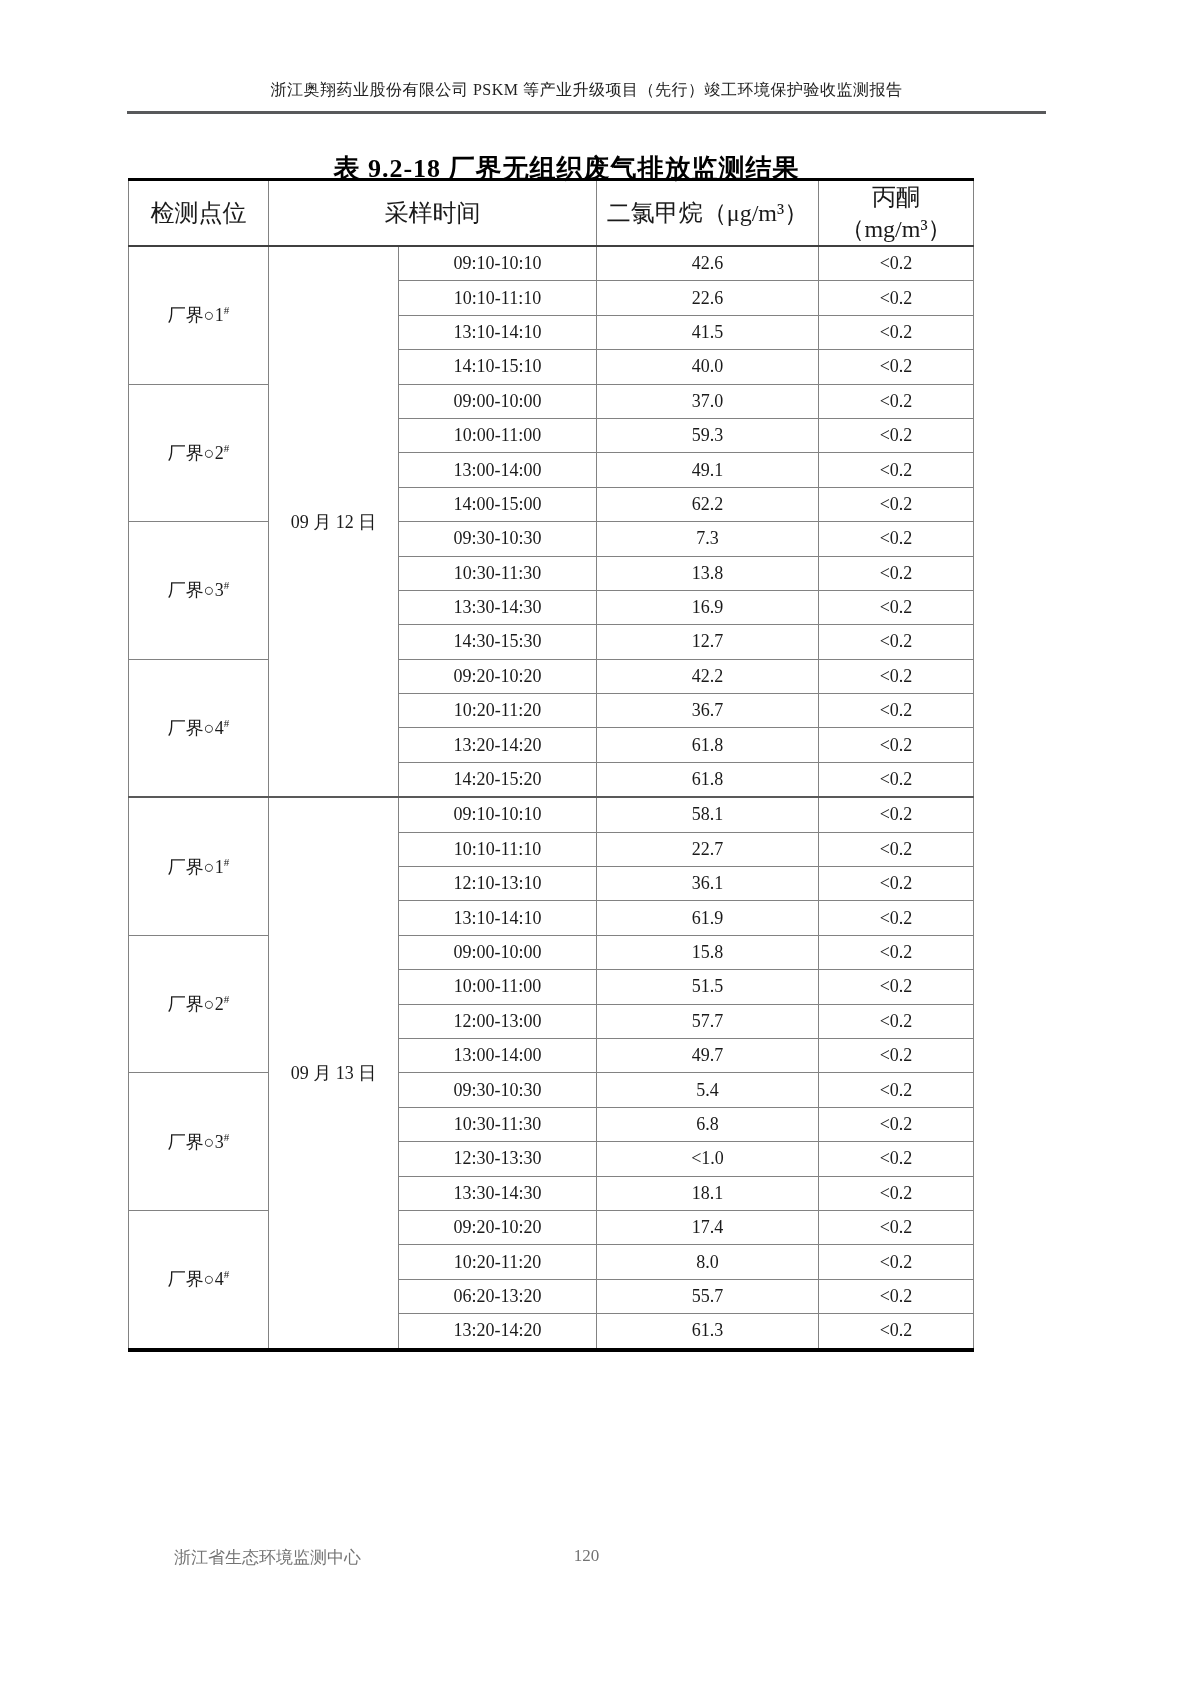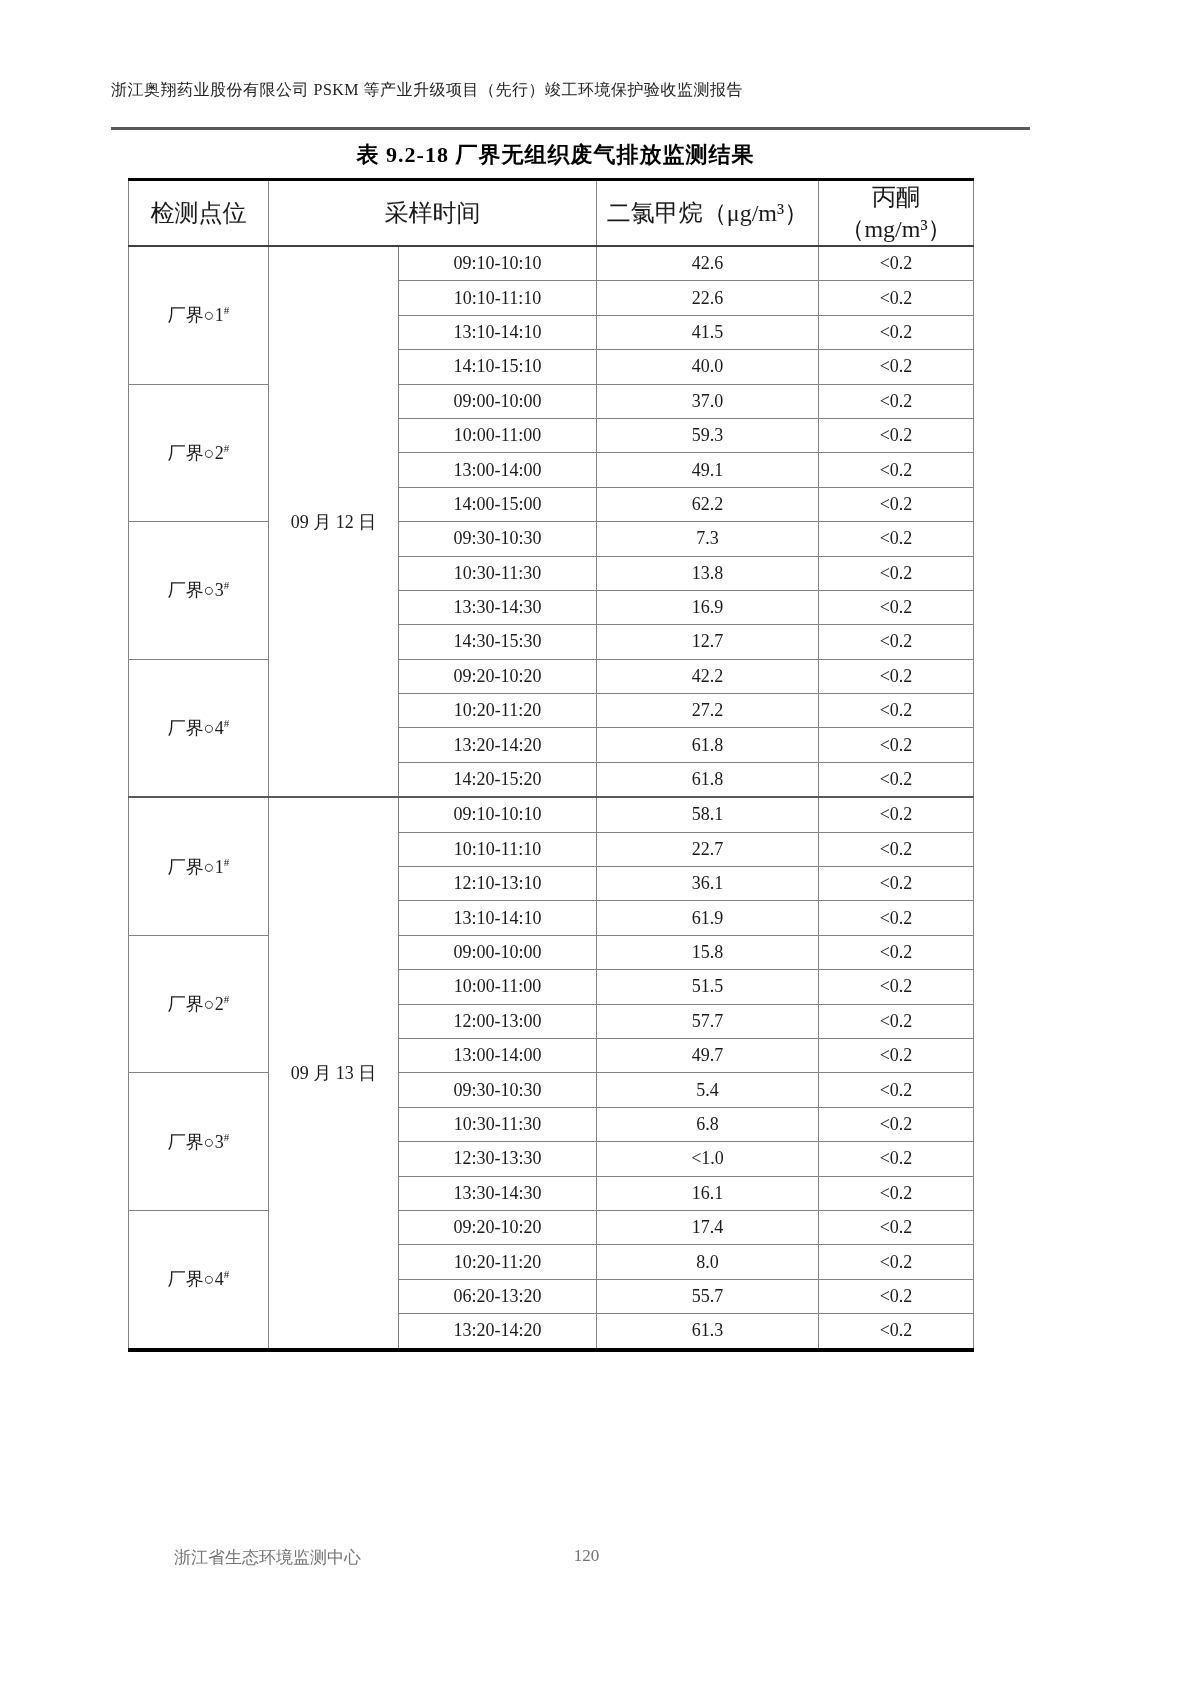--- a/index.html
+++ b/index.html
@@ -8,33 +8,34 @@
   }
   body {
     width: 1190px; height: 1683px;
     position: relative;
     overflow: hidden;
     font-family: "Liberation Serif", "DejaVu Serif", serif;
     color: #1a1a1a;
   }
   .page-header {
     position: absolute;
-    top: 80px; left: 111px; width: 919px;
+    top: 80px; left: 127px; width: 919px;
+    text-align: center;
     font-size: 16px;
     letter-spacing: 0.5px;
     color: #222;
-    padding-bottom: 26px;
+    padding-bottom: 10px;
     border-bottom: 3px solid #58595b;
   }
   .doc-title {
     position: absolute;
     top: 135px; left: 128px; width: 845px;
-    margin: 5px;
-    text-align: center;
-    font-size: 22px;
+    margin: 16px;
+    text-align: center;
+    font-size: 26px;
     font-weight: bold;
     letter-spacing: 1px;
     color: #000;
   }
   table.monitor-table {
     position: absolute;
     top: 178px; left: 128px;
     width: 845px;
     border-collapse: collapse;
     table-layout: fixed;
@@ -170,21 +171,21 @@
           <td class="value-cell">&lt;0.2</td>
         </tr>
         <tr>
           <td class="point-cell" rowspan="4">厂界○4<sup>#</sup></td>
           <td class="time-cell">09:20-10:20</td>
           <td class="value-cell">42.2</td>
           <td class="value-cell">&lt;0.2</td>
         </tr>
         <tr>
           <td class="time-cell">10:20-11:20</td>
-          <td class="value-cell">27.2</td>
+          <td class="value-cell">36.7</td>
           <td class="value-cell">&lt;0.2</td>
         </tr>
         <tr>
           <td class="time-cell">13:20-14:20</td>
           <td class="value-cell">61.8</td>
           <td class="value-cell">&lt;0.2</td>
         </tr>
         <tr>
           <td class="time-cell">14:20-15:20</td>
           <td class="value-cell">61.8</td>
@@ -244,21 +245,21 @@
           <td class="value-cell">6.8</td>
           <td class="value-cell">&lt;0.2</td>
         </tr>
         <tr>
           <td class="time-cell">12:30-13:30</td>
           <td class="value-cell">&lt;1.0</td>
           <td class="value-cell">&lt;0.2</td>
         </tr>
         <tr>
           <td class="time-cell">13:30-14:30</td>
-          <td class="value-cell">16.1</td>
+          <td class="value-cell">18.1</td>
           <td class="value-cell">&lt;0.2</td>
         </tr>
         <tr>
           <td class="point-cell" rowspan="4">厂界○4<sup>#</sup></td>
           <td class="time-cell">09:20-10:20</td>
           <td class="value-cell">17.4</td>
           <td class="value-cell">&lt;0.2</td>
         </tr>
         <tr>
           <td class="time-cell">10:20-11:20</td>

